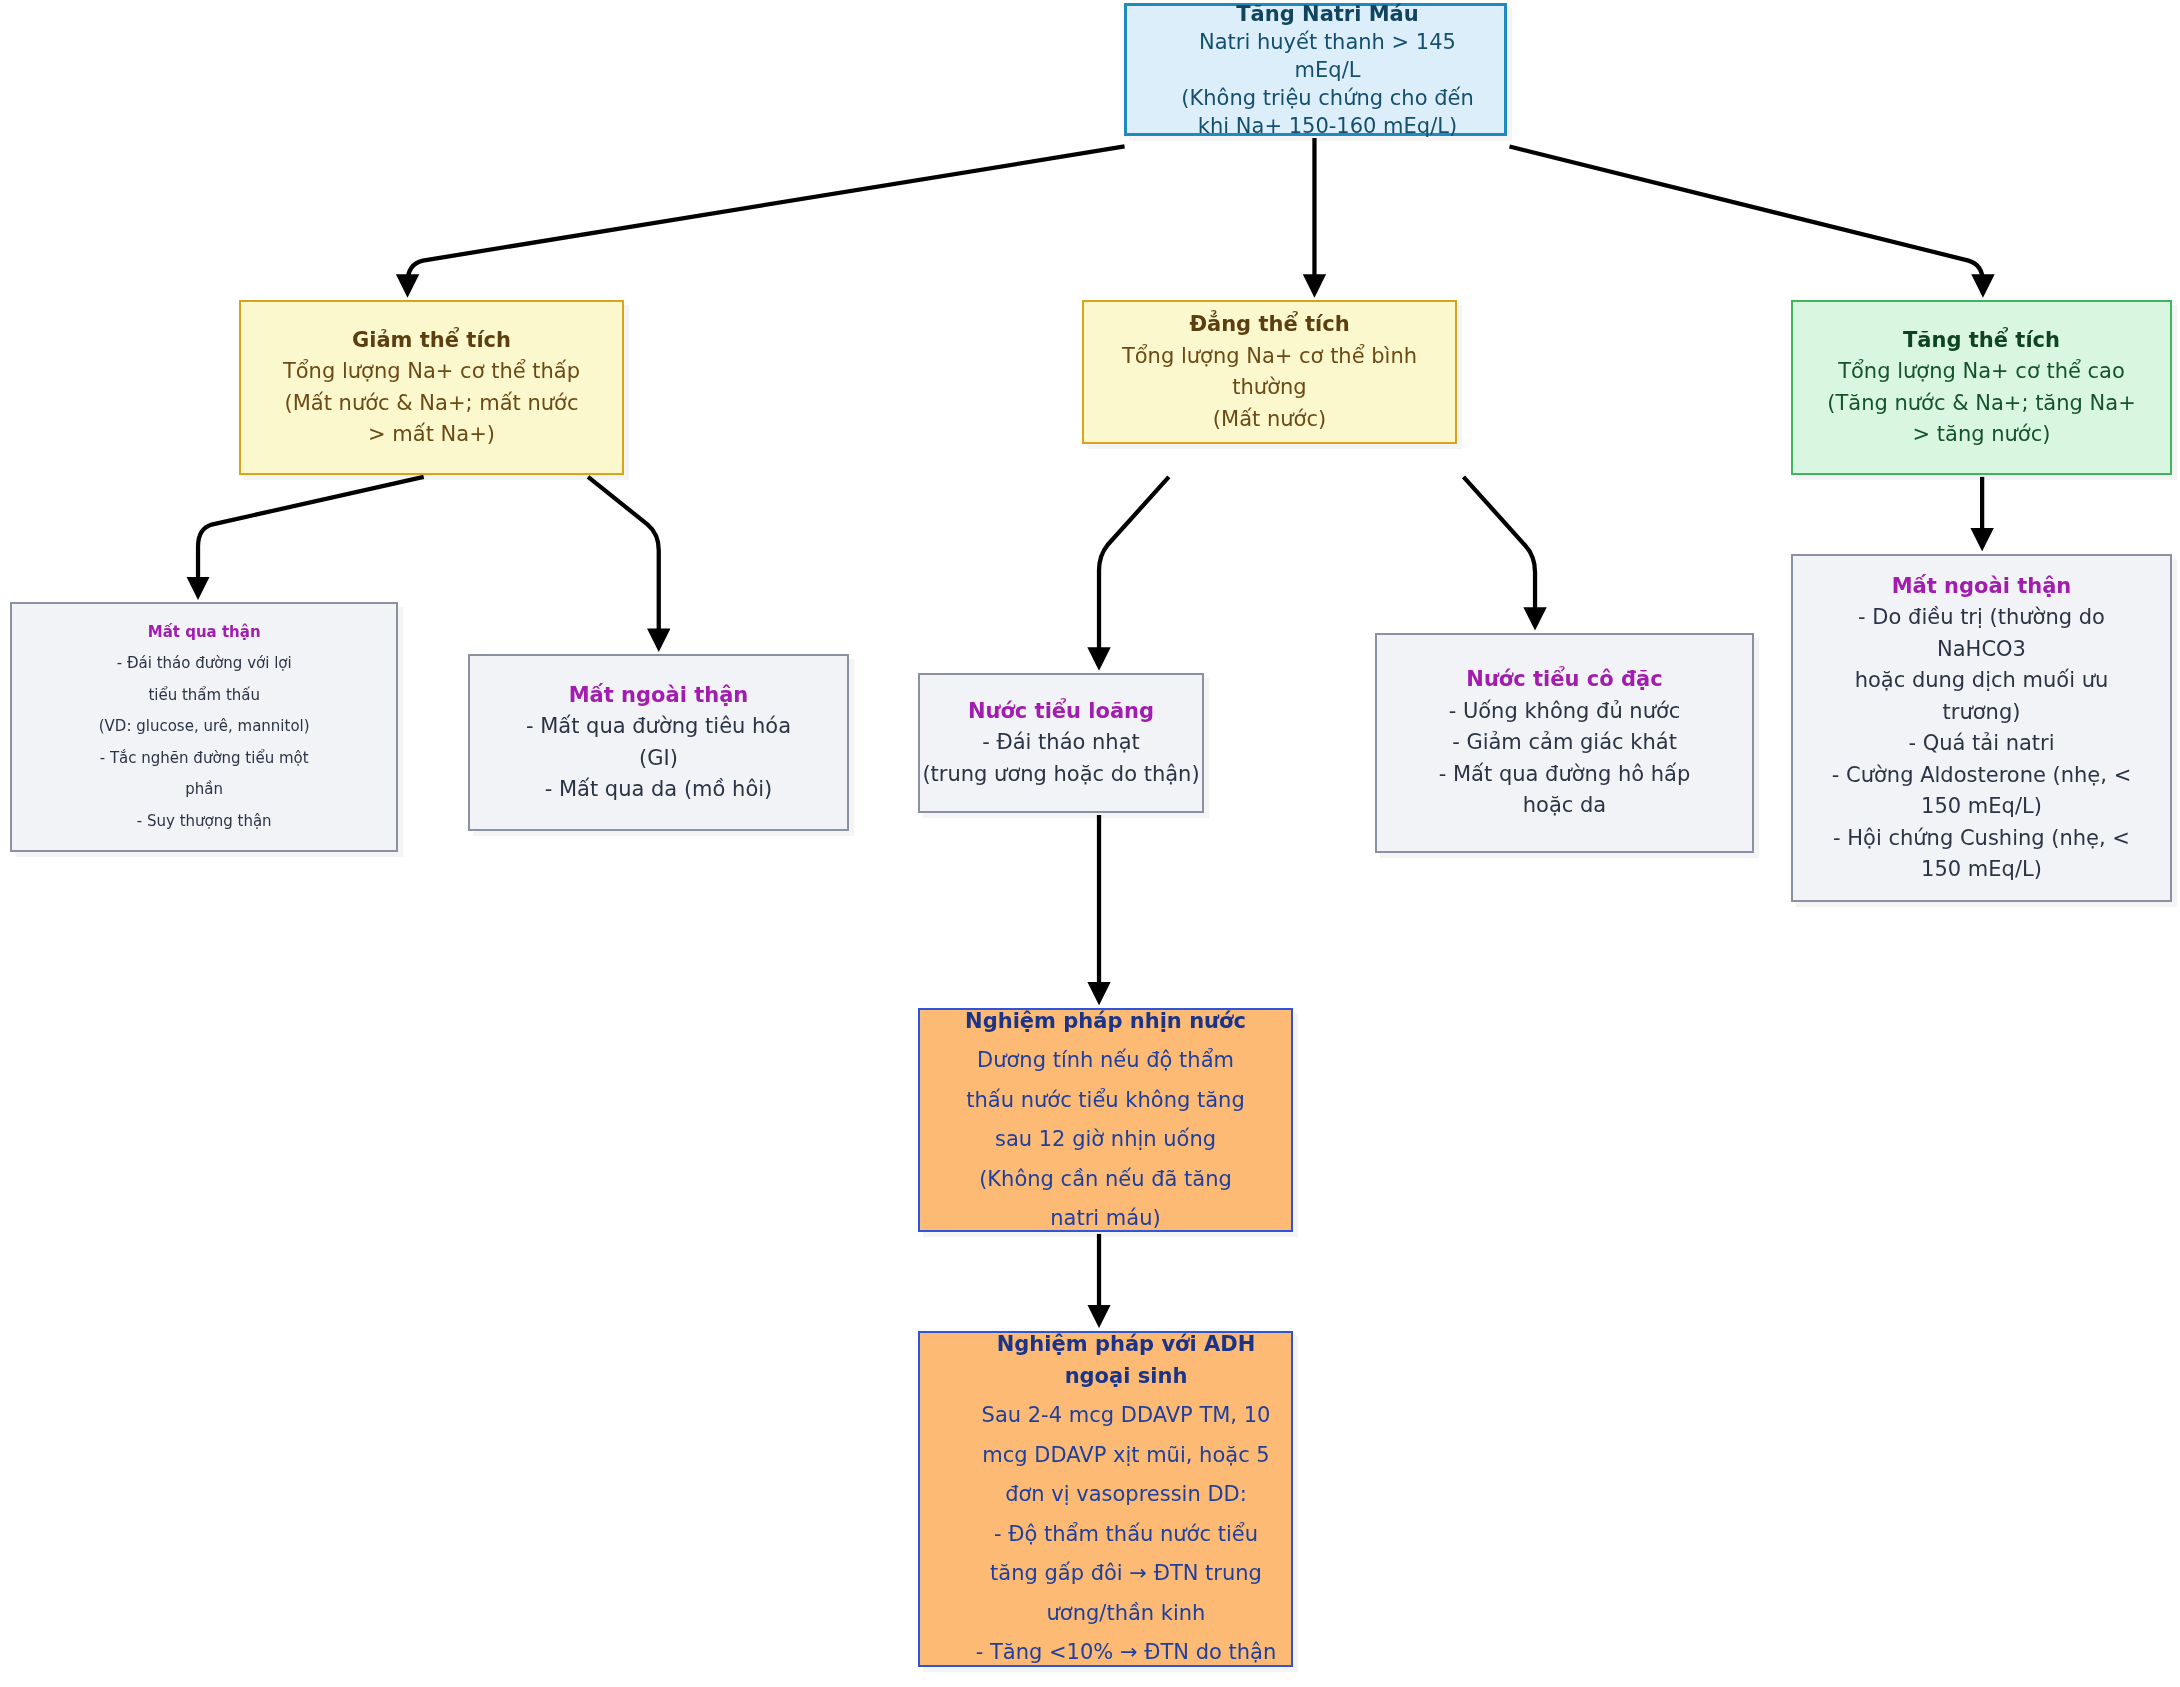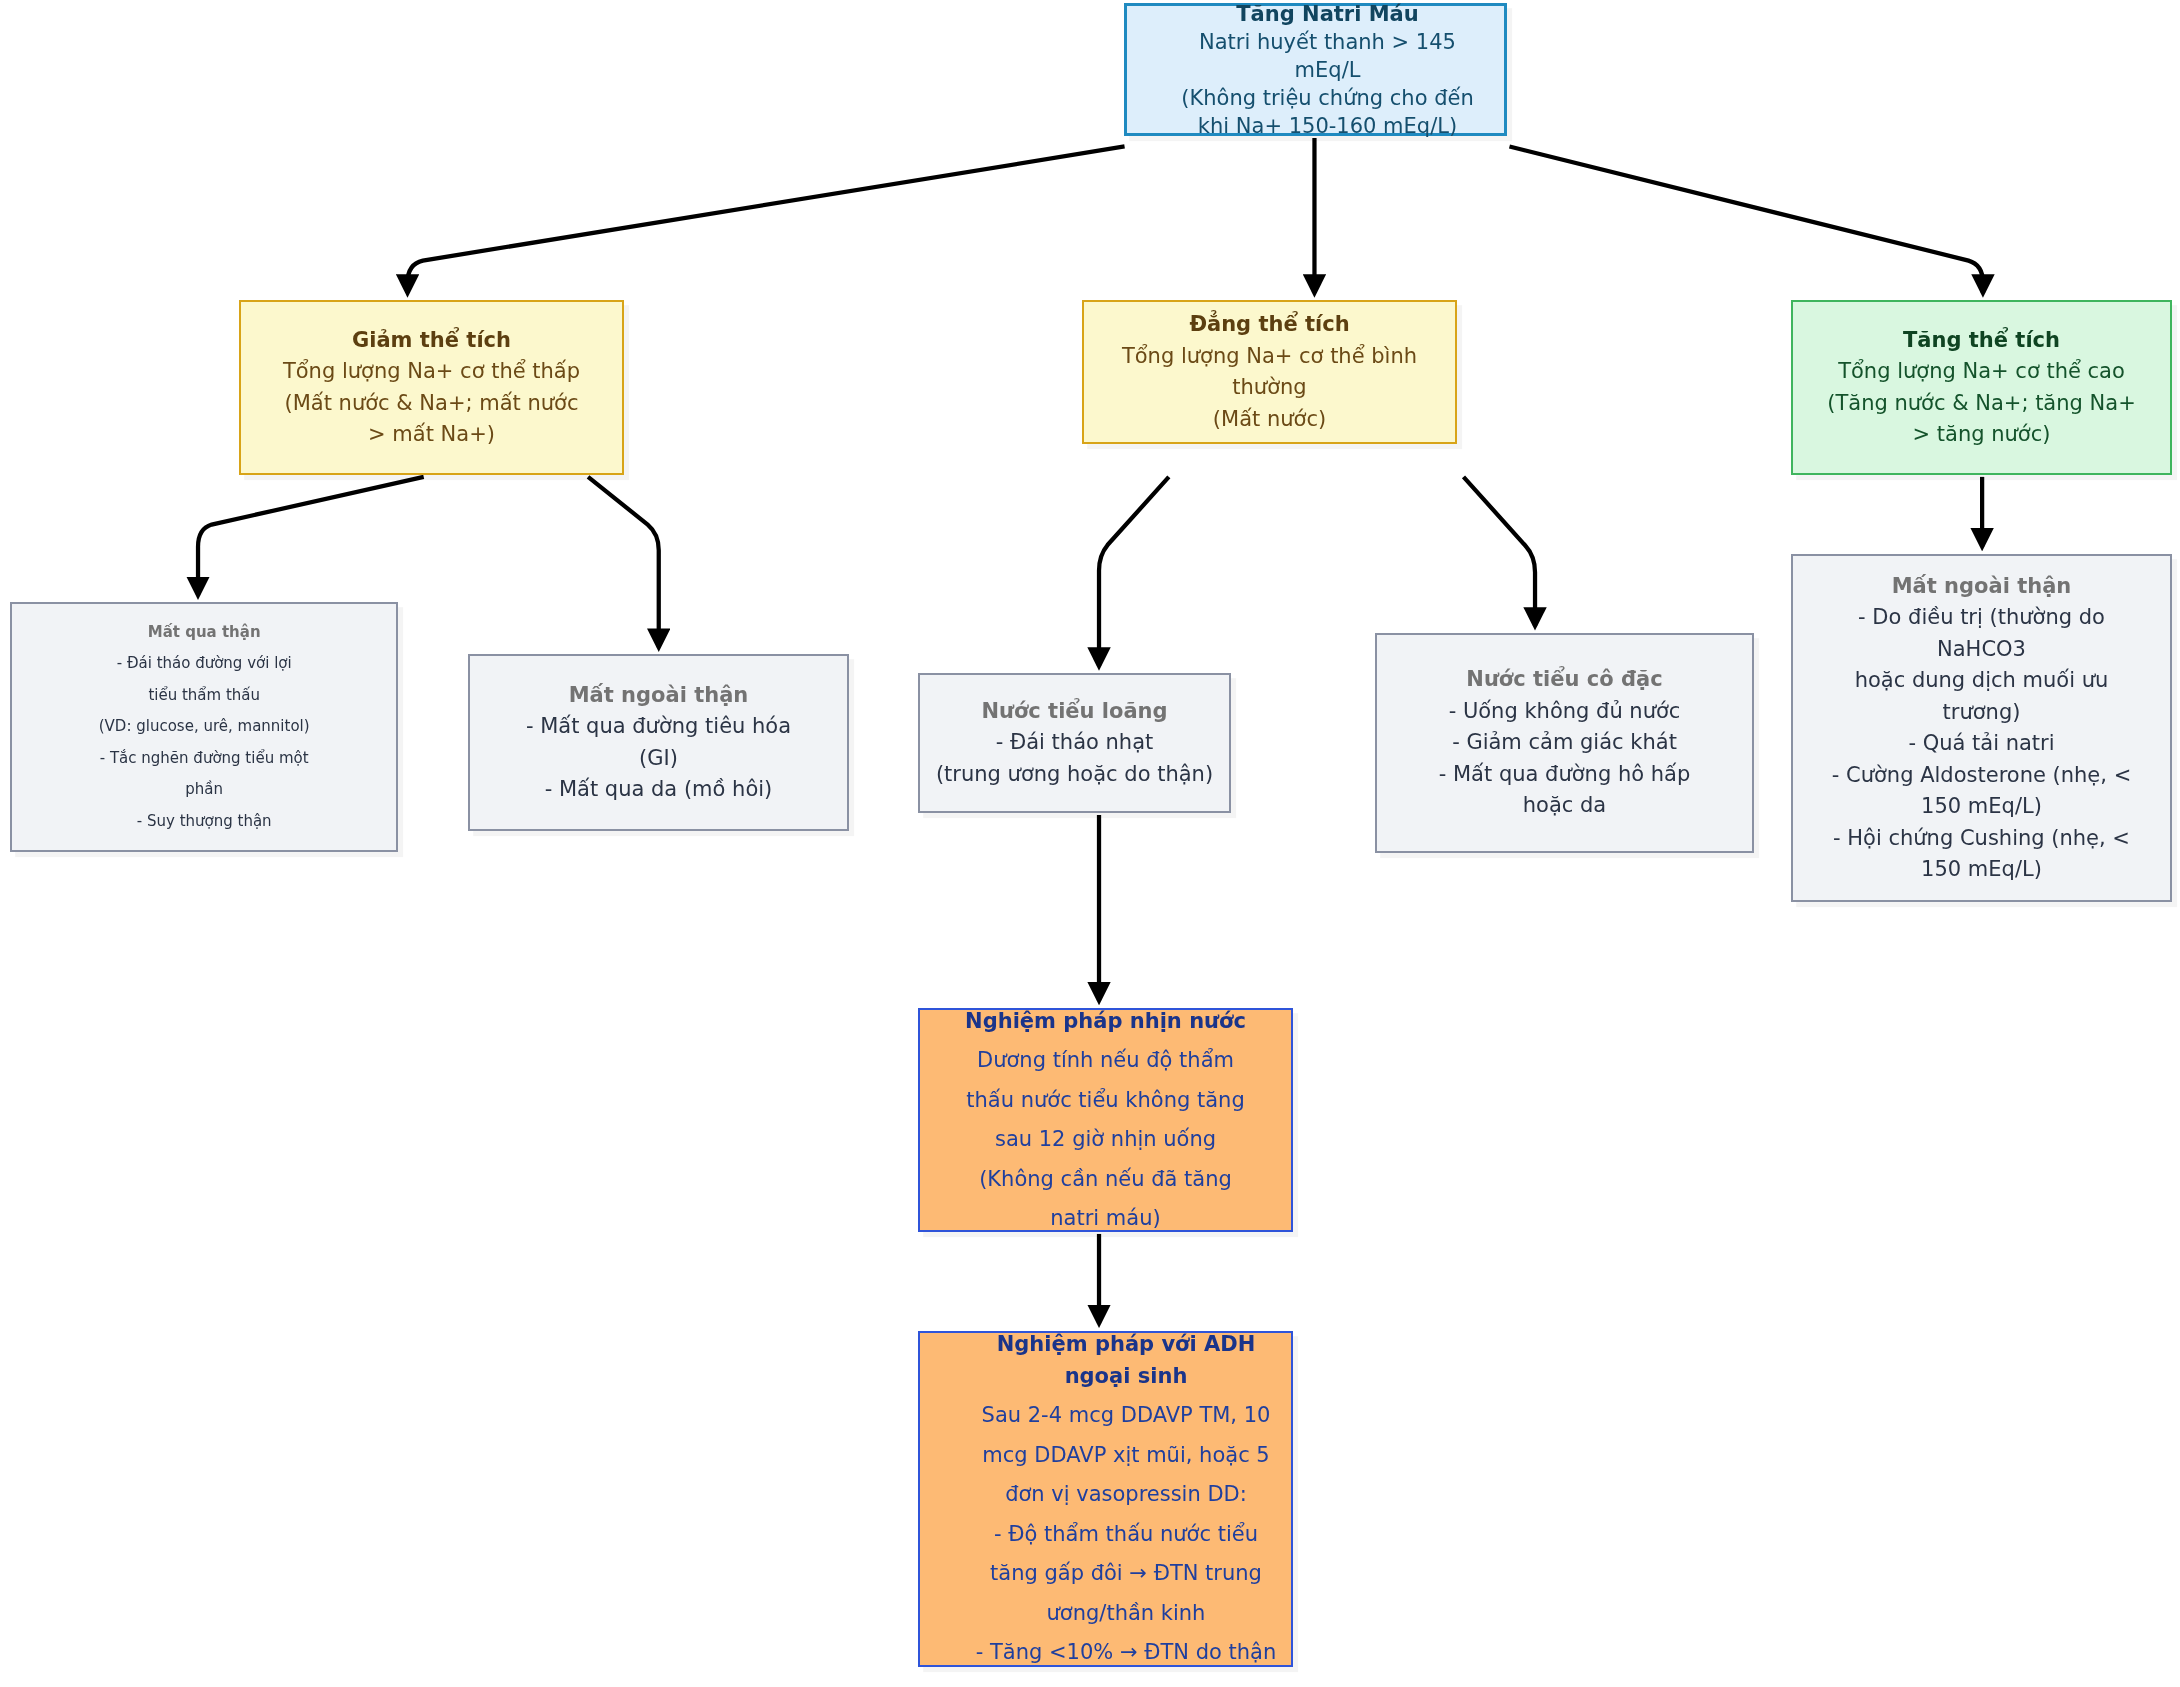--- a/index.html
+++ b/index.html
@@ -15,21 +15,21 @@
   .n-root{background:#ddeefb;border:3.4px solid #1f8ac0;color:#154f6e;padding-left:24px;}
   .n-root .ttl{color:#11455f;}
   
   .n-yellow{background:#fcf8cd;border:2.6px solid #d8a418;color:#6b4a16;}
   .n-yellow .ttl{color:#5c3f10;}
   
   .n-green{background:#d9f7e0;border:2.6px solid #3fb55e;color:#14532b;}
   .n-green .ttl{color:#0f4422;}
   
   .n-gray{background:#f1f3f6;border:2.6px solid #8a91a3;color:#2b3445;}
-  .n-gray .ttl{color:#737373;}
+  .n-gray .ttl{color:#a21caf;}
   
   .n-blue{background:#fdba74;border:2.6px solid #2f54d9;color:#1f3f9e;gap:8px;}
   .n-blue .ttl{color:#1a348a;}
 </style>
 </head>
 <body>
 
 <div id="canvas">
 
   <svg id="edges" viewBox="0 0 2560 1981" xmlns="http://www.w3.org/2000/svg">
@@ -101,21 +101,21 @@
     <div class="ln">- Suy thượng thận</div>
   </div>
 
   <div class="node n-gray" style="left:468px;top:654px;width:381px;height:177px;font-size:21px;line-height:31.5px;">
     <div class="ttl">Mất ngoài thận</div>
     <div class="ln">- Mất qua đường tiêu hóa</div>
     <div class="ln">(GI)</div>
     <div class="ln">- Mất qua da (mồ hôi)</div>
   </div>
 
-  <div class="node n-gray" style="left:918px;top:673px;width:313px;height:140px;font-size:21px;line-height:31.5px;">
+  <div class="node n-gray" style="left:918px;top:673px;width:286px;height:140px;font-size:21px;line-height:31.5px;">
     <div class="ttl">Nước tiểu loãng</div>
     <div class="ln">- Đái tháo nhạt</div>
     <div class="ln">(trung ương hoặc do thận)</div>
   </div>
 
   <div class="node n-gray" style="left:1346px;top:633px;width:379px;height:220px;font-size:21px;line-height:31.5px;margin-left:29px;">
     <div class="ttl">Nước tiểu cô đặc</div>
     <div class="ln">- Uống không đủ nước</div>
     <div class="ln">- Giảm cảm giác khát</div>
     <div class="ln">- Mất qua đường hô hấp</div>

